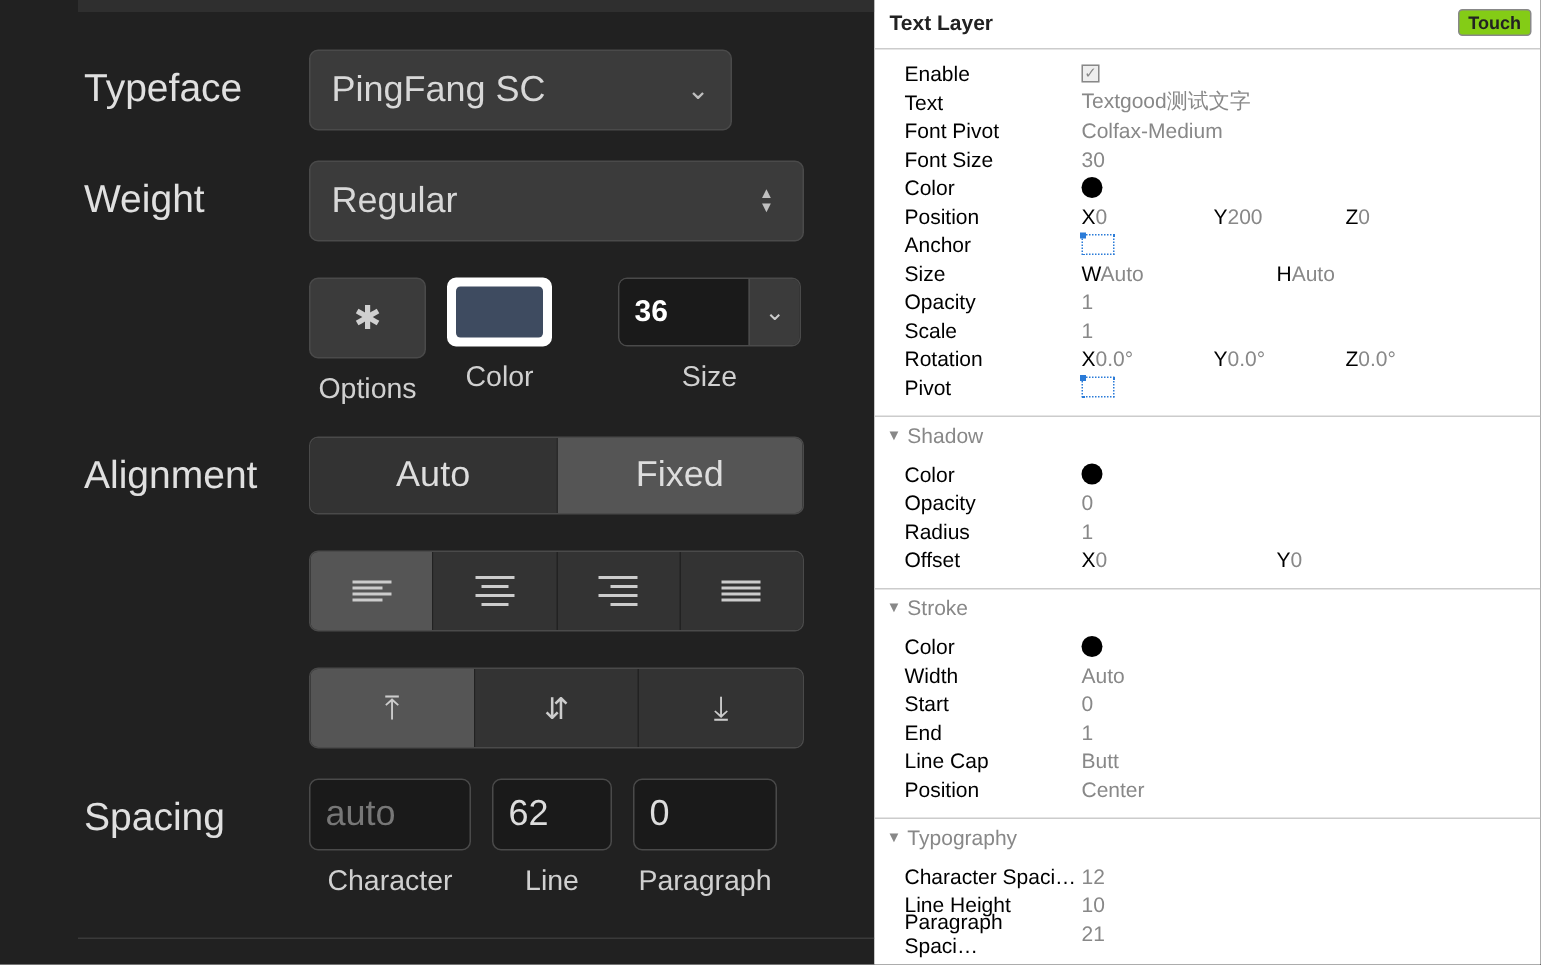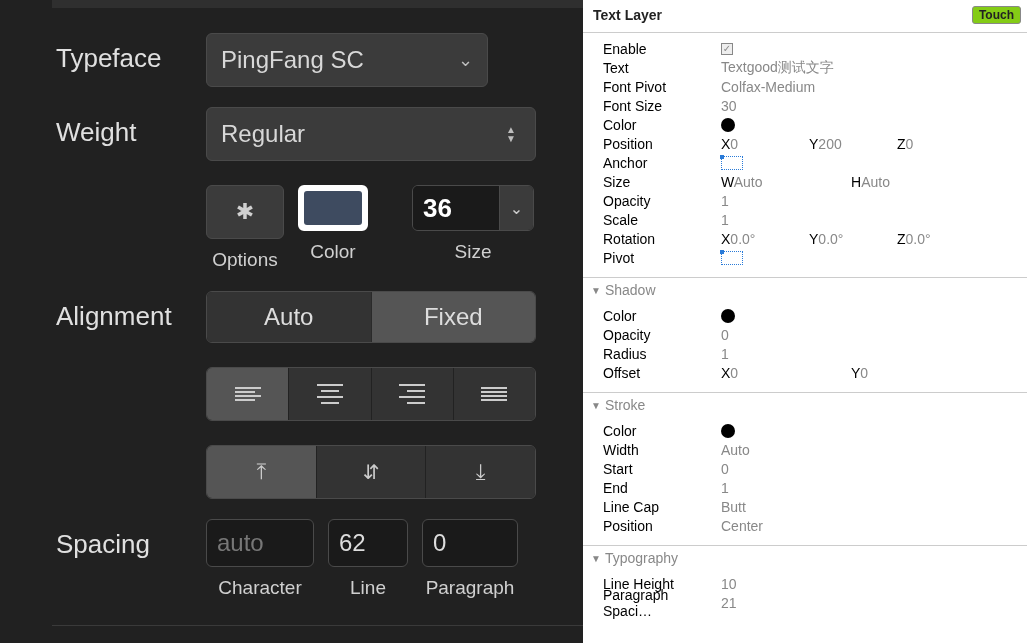--- a/index.html
+++ b/index.html
@@ -84,21 +84,21 @@
 
   .icon-grid { display:flex; border-radius:6px; overflow:hidden; border:1px solid #4a4a4a;}
   .icon-grid .cell { flex:1; height:52px; background:#333; display:flex;align-items:center;justify-content:center; border-right:1px solid #222;}
   .icon-grid .cell:last-child{border-right:none;}
   .icon-grid .cell.active{ background:#555;}
 
   .num-input { background:#1a1a1a; border:1px solid #4a4a4a; border-radius:6px; height:48px; width:108px; color:#ddd; font-size:24px; padding:0 10px; display:flex;align-items:center;}
   .num-input.placeholder { color:#777;}
 
   .sizebox { display:flex; border:1px solid #4a4a4a; border-radius:6px; overflow:hidden; }
-  .sizebox .val { background:#1a1a1a; color:#fff; font-weight:600; font-size:26px; height:44px; width:86px; padding:0 10px; display:flex;align-items:center;}
+  .sizebox .val { background:#1a1a1a; color:#fff; font-weight:600; font-size:20px; height:44px; width:86px; padding:0 10px; display:flex;align-items:center;}
   .sizebox .drop { background:#3b3b3b; width:34px; display:flex;align-items:center;justify-content:center; border-left:1px solid #4a4a4a;}
 
   .hr { height:1px; background:#3a3a3a; margin: 16px 0 8px 52px;}
 
   
   .iline { width:24px; height:2px; background:#ccc; margin:2px 0;}
 
   
   .right-panel {
     flex:1;
@@ -409,20 +409,24 @@
         <div class="prop-val">Center</div>
       </div>
   </div>
 
   <div class="section-head">
       <span class="tri">▼</span>
       <span>Typography</span>
     </div>
   <div class="prop-list">
     <div class="prop-row">
+        <div class="prop-key">Character Spaci…</div>
+        <div class="prop-val">12</div>
+      </div>
+    <div class="prop-row">
         <div class="prop-key">Line Height</div>
         <div class="prop-val">10</div>
       </div>
     <div class="prop-row">
         <div class="prop-key">Paragraph Spaci…</div>
         <div class="prop-val">21</div>
       </div>
   </div>
 </div>
 

